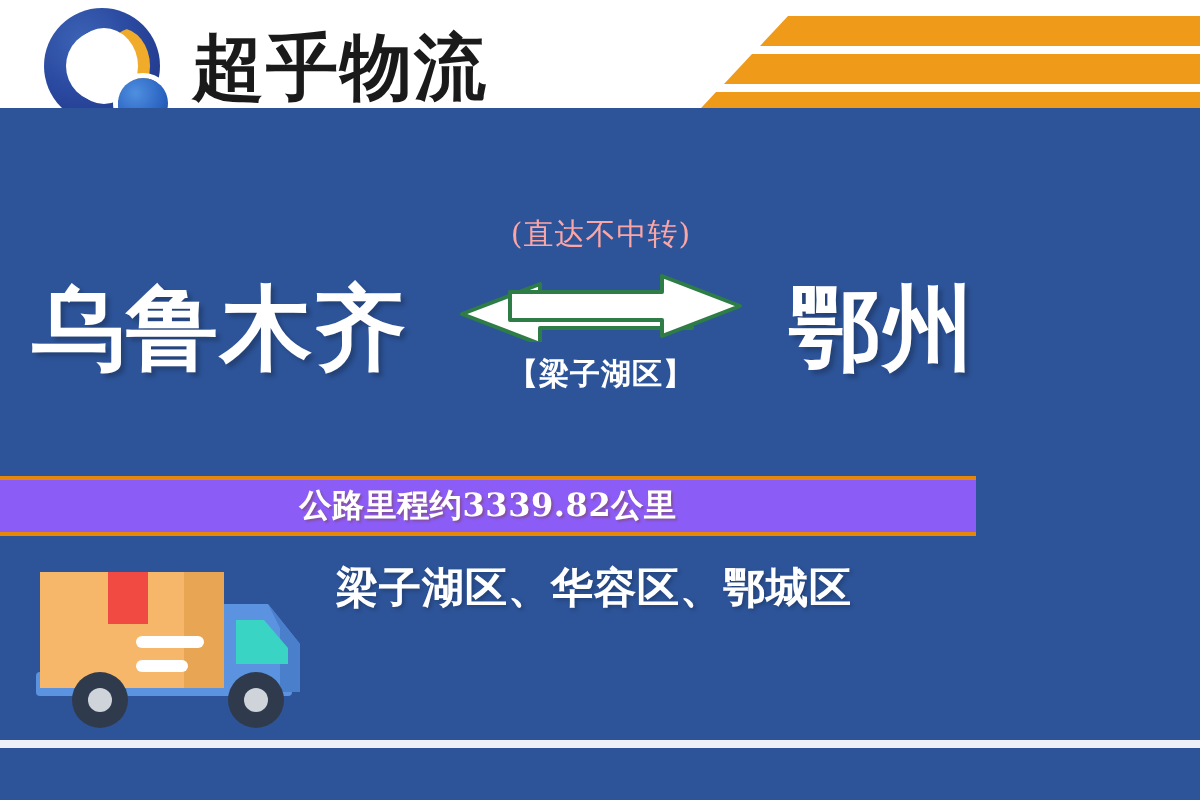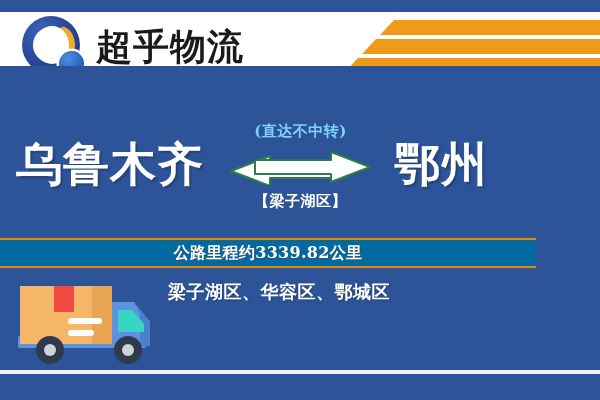--- a/index.html
+++ b/index.html
@@ -14,21 +14,21 @@
     position: relative;
     width: 600px;
     height: 400px;
     overflow: hidden;
     background: #2d5499;
   }
 
   
   .header {
     position: absolute;
-    left: 0; top: 12px;
+    left: 0; top: 0;
     width: 600px; height: 54px;
     background: #ffffff;
     overflow: hidden;
   }
   .logo-block {
     position: absolute;
     left: 22px; top: 4px;
     display: flex;
     align-items: center;
   }
@@ -141,47 +141,47 @@
 
   .mid {
     position: absolute;
     left: 228px; top: 0;
     width: 145px; height: 140px;
     text-align: center;
   }
   .mid-top {
     font-family: "DejaVu Serif", "Liberation Serif", serif;
     font-size: 15px;
-    font-weight: 700;
-    color: #7dd3fc;
+    font-weight: 400;
+    color: #fca5a5;
     letter-spacing: 0.5px;
     white-space: nowrap;
-    margin-top: 14px;
+    margin-top: 0;
   }
   .arrow-wrap {
     margin-top: 8px;
     width: 145px;
     height: 36px;
   }
   .mid-bottom {
     font-family: "DejaVu Serif", "Liberation Serif", serif;
     font-size: 15px;
     font-weight: 700;
     color: #ffffff;
     letter-spacing: 0.5px;
     white-space: nowrap;
     margin-top: 7px;
   }
 
   
   .info-bar {
     position: absolute;
     left: 0; top: 238px;
-    width: 536px; height: 30px;
-    background: #0369a1;
+    width: 488px; height: 30px;
+    background: #8b5cf6;
     border-top: 2px solid #e5880a;
     border-bottom: 2px solid #e5880a;
     box-sizing: border-box;
     display: flex;
     align-items: center;
     justify-content: center;
     gap: 22px;
   }
   .info-item {
     font-family: "DejaVu Serif", "Liberation Serif", serif;
@@ -191,21 +191,21 @@
     letter-spacing: 0.3px;
     white-space: nowrap;
     text-shadow: 1px 1px 1px rgba(120,60,0,0.35);
   }
 
   
   .districts {
     position: absolute;
     left: 168px; top: 280px;
     font-family: "DejaVu Serif", "Liberation Serif", serif;
-    font-size: 18px;
+    font-size: 21px;
     font-weight: 700;
     color: #ffffff;
     letter-spacing: 0.5px;
     white-space: nowrap;
     text-shadow: 1px 1px 2px rgba(0,0,0,0.25);
   }
 
   
   .truck {
     position: absolute;

